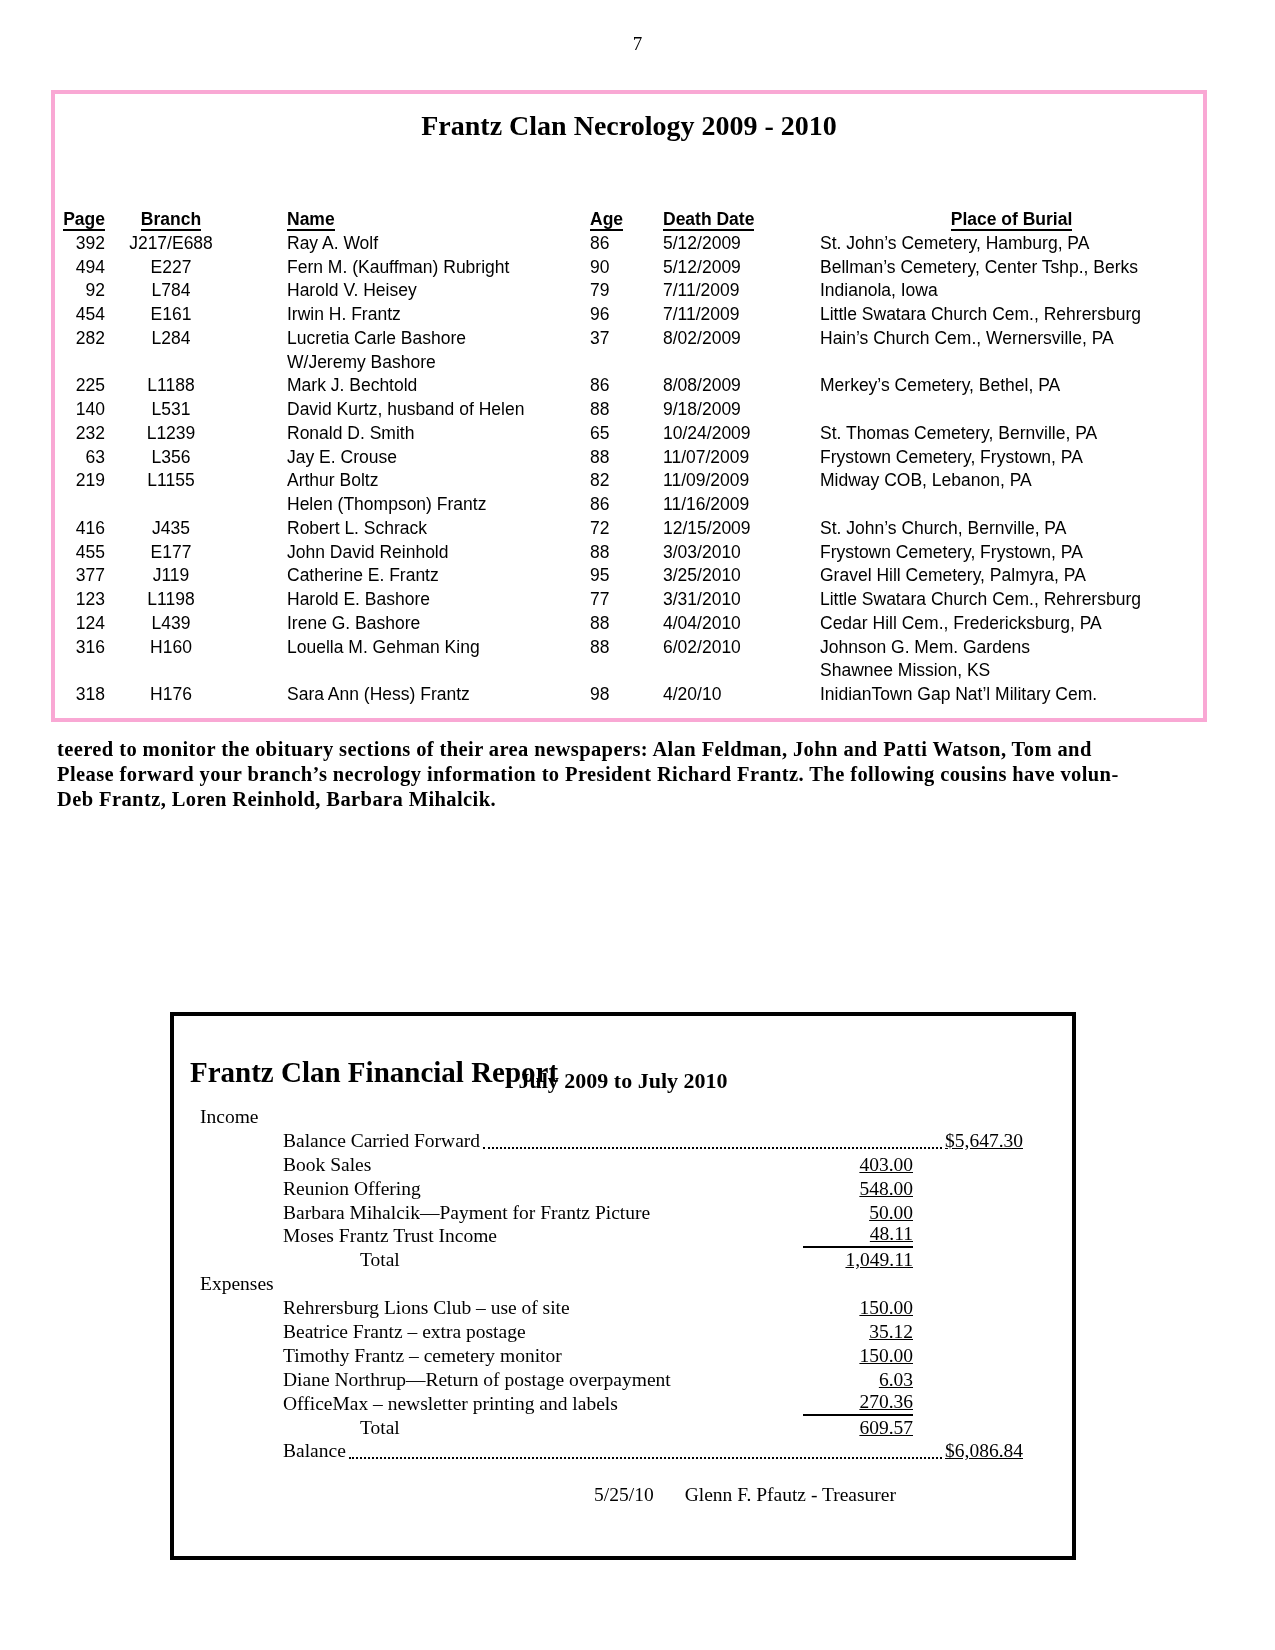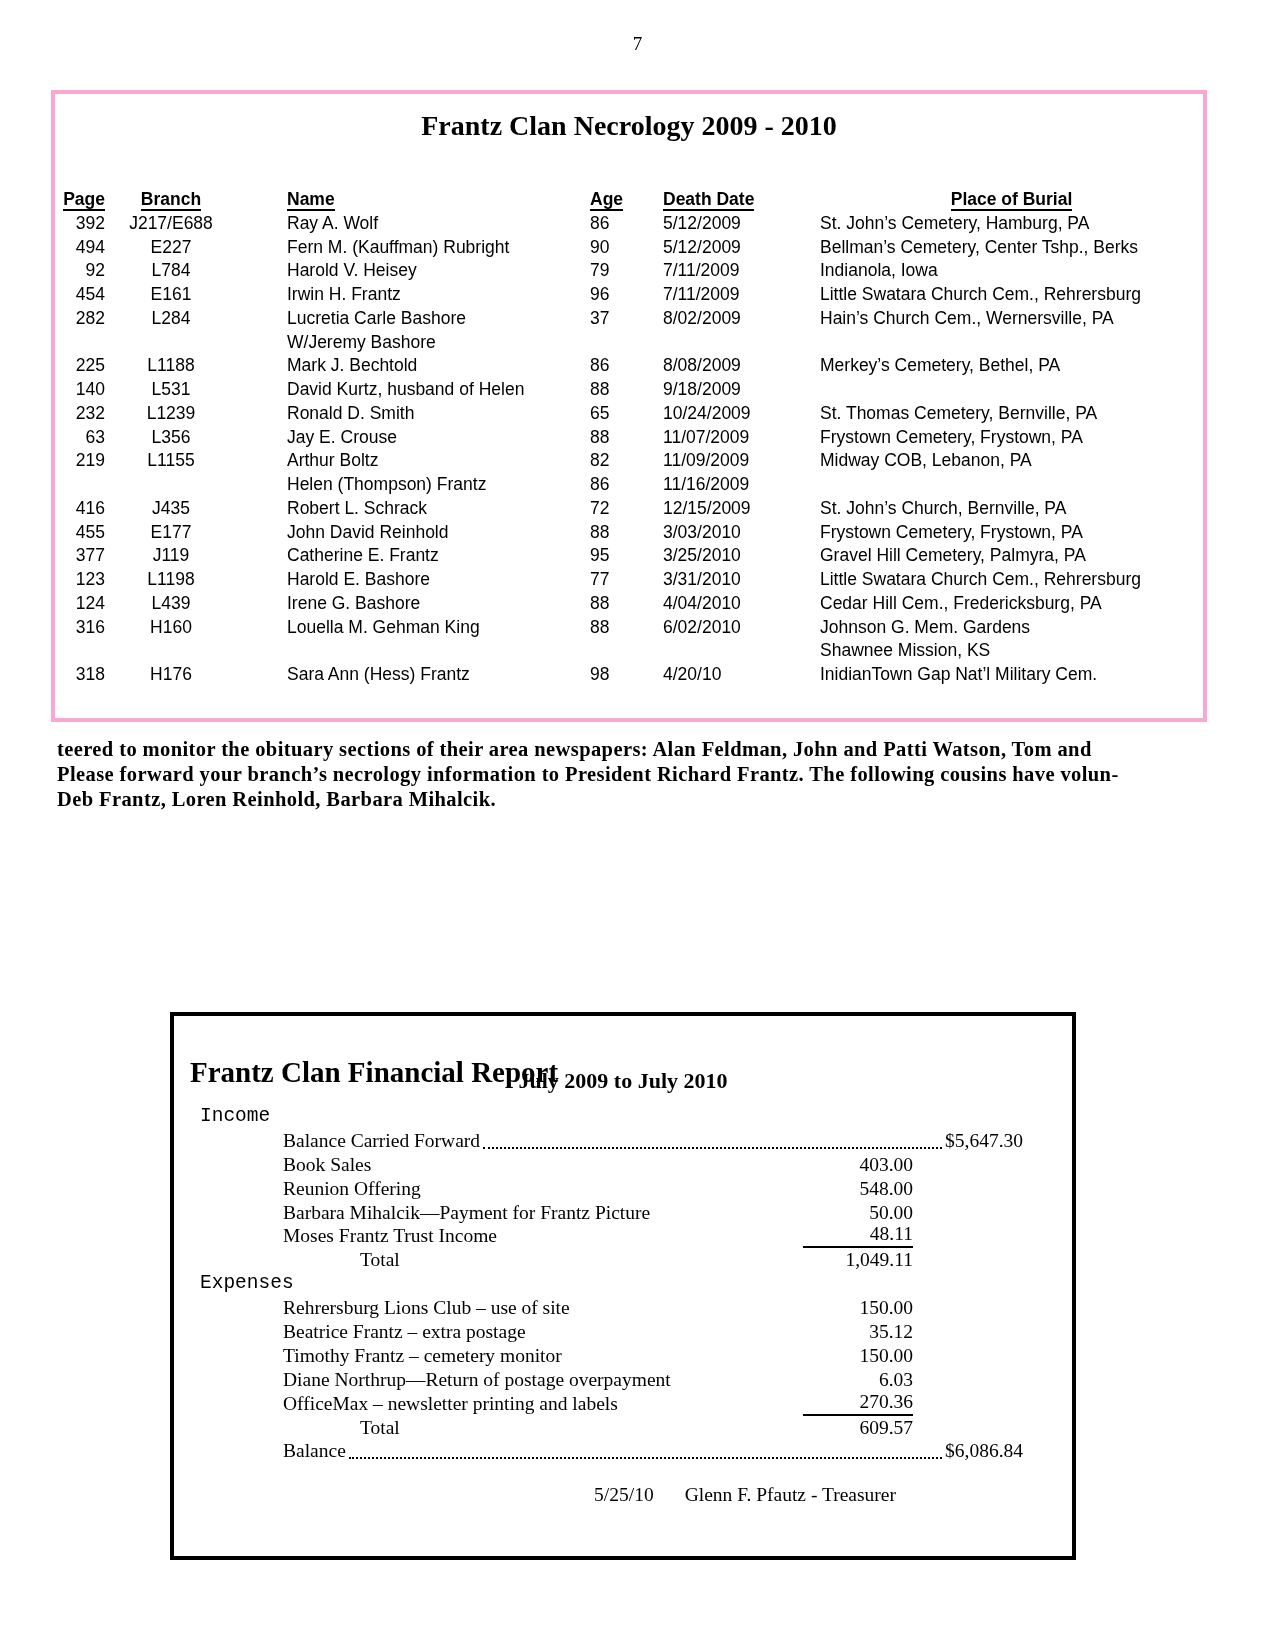--- a/index.html
+++ b/index.html
@@ -30,21 +30,21 @@
   }
   .nrow {
     display:grid;
     grid-template-columns:50px 132px 50px 303px 73px 157px 1fr;
     height:23.75px; line-height:23.75px; white-space:nowrap;
   }
   .nrow > span { overflow:visible; }
   .c-page   { text-align:right; }
   .c-branch { text-align:center; }
   .c-place  { }
-  .nhead { font-weight:bold; }
+  .nhead { font-weight:bold;margin-top:20px; }
   .nhead .hd { border-bottom:2px solid #000; padding-bottom:0; }
   .nhead .c-place { text-align:center; }
 
   
   .para {
     position:absolute; left:57px; top:737px; width:1160px;
     font-family:"Liberation Serif", serif; font-weight:bold;
     font-size:20.5px; letter-spacing:0.4px;
   }
   .para-line { height:24.8px; line-height:24.8px; white-space:nowrap; }
@@ -58,24 +58,24 @@
   .fin-title {
     position:absolute; top:24px; left:0; width:100%; margin:16px;
     text-align:left; font-size:29px; font-weight:bold;
   }
   .fin-sub {
     position:absolute; top:52px; left:0; width:100%; margin:0;
     text-align:center; font-size:22px; font-weight:bold;
   }
   .fin-lines { position:absolute; top:89px; left:0; width:898px; }
   .fin-line { display:flex; align-items:flex-end; height:23.9px; line-height:23.9px; white-space:nowrap; }
-  .fin-line .lbl-heading { padding-left:26px;font-family:Liberation Mono, monospace; }
+  .fin-line .lbl-heading { padding-left:26px; }
   .fin-line .lbl-item    { padding-left:109px; }
   .fin-line .lbl-total   { padding-left:186px; }
-  .amt { width:110px; text-align:right; margin-left:auto; margin-right:159px; }
+  .amt { width:110px; text-align:right; margin-left:auto; margin-right:159px;text-decoration:underline; }
   .fin-items .fin-line:last-child .amt { border-bottom:2px solid #000; }
   .fin-line.dollar .amt { width:auto; margin-left:0; margin-right:49px; border-bottom:none; }
   .dots { flex:1 1 auto; border-bottom:2.5px dotted #000; margin:0 3px 4px 3px; }
   .fin-sign {
     position:absolute; top:468px; left:0; width:1032px;
     display:flex; justify-content:center; gap:31px; padding-left:110px;
     box-sizing:border-box;
   }
 </style>
 </head>

